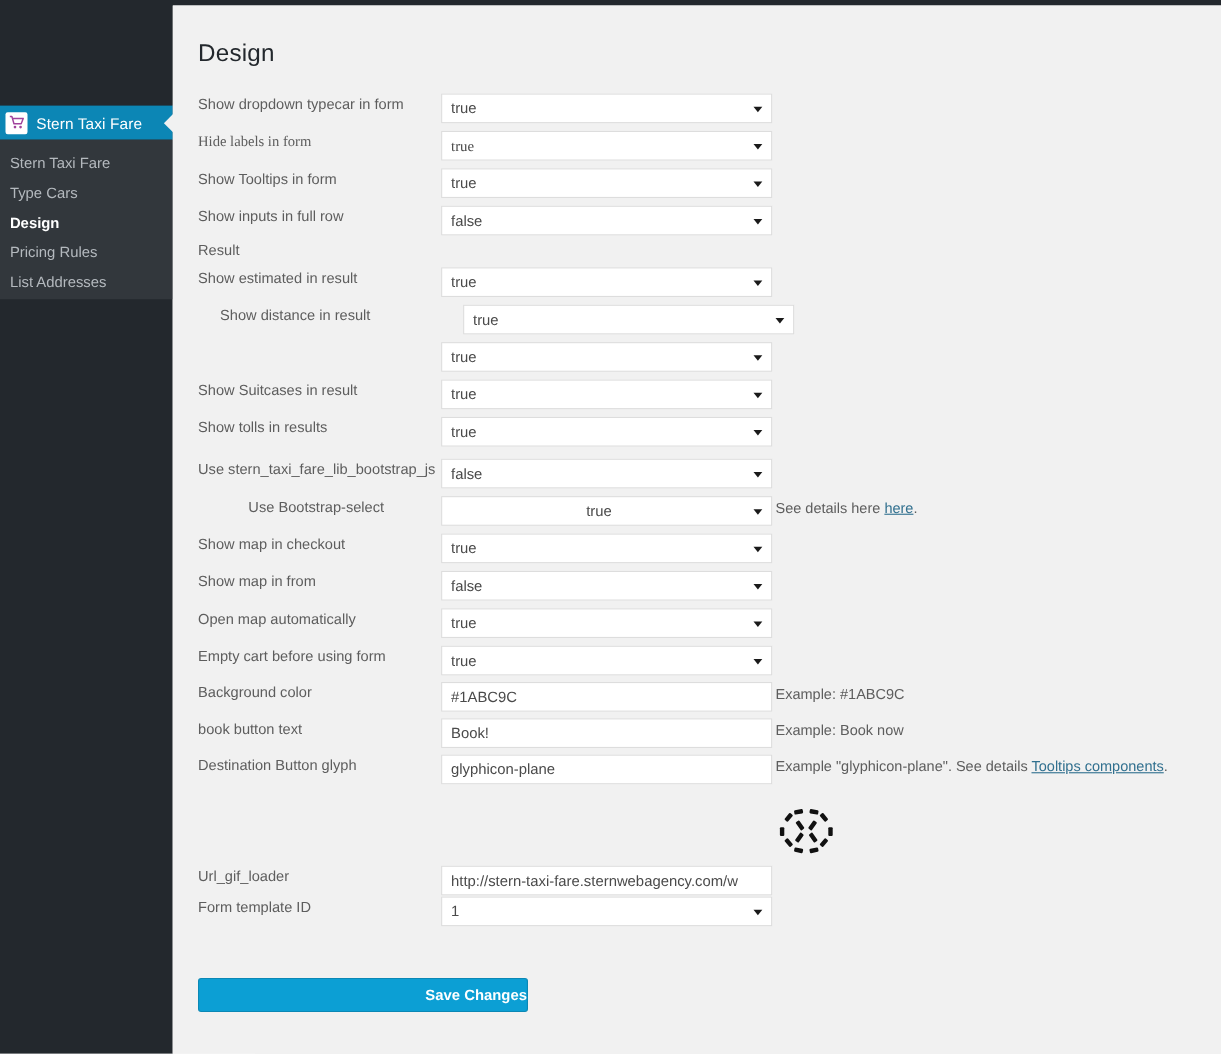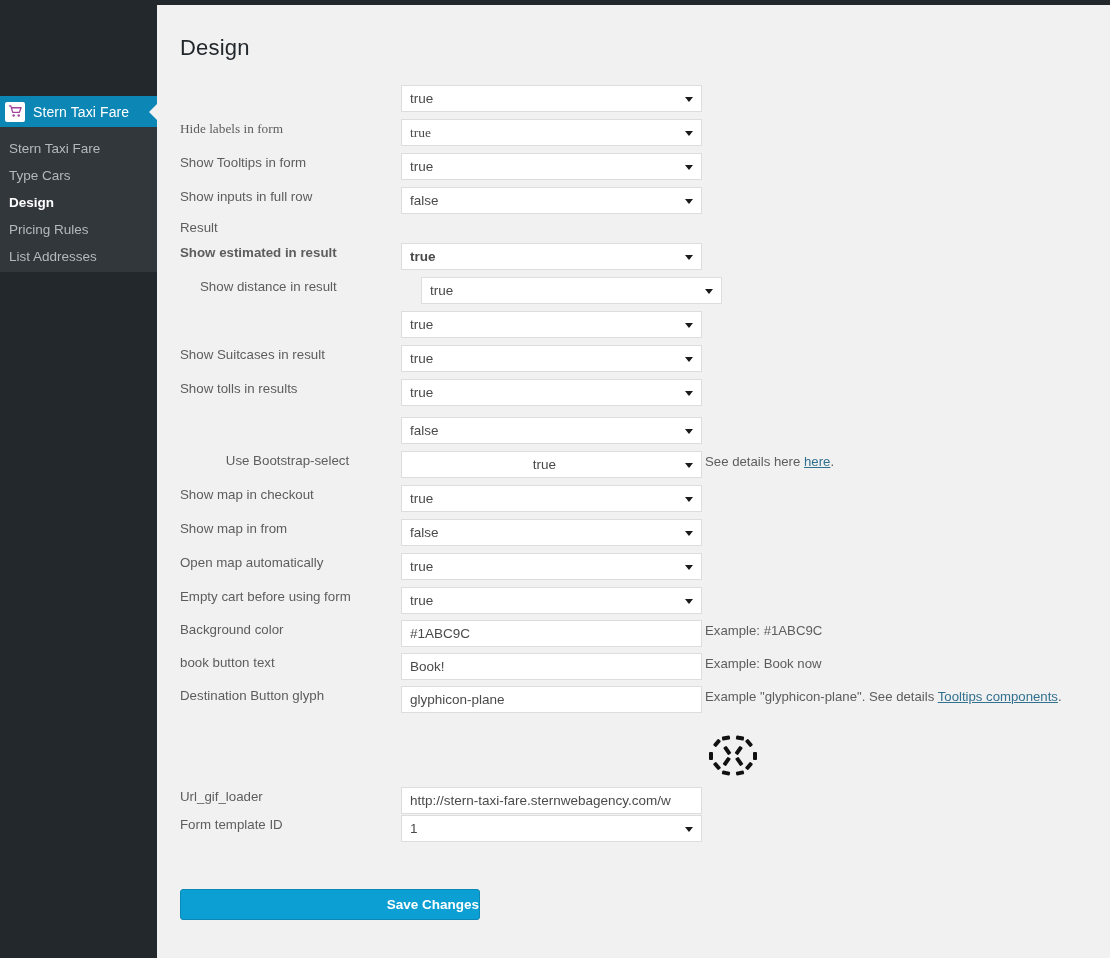--- a/index.html
+++ b/index.html
@@ -211,57 +211,59 @@
         <div class="submenu-item">Pricing Rules</div>
         <div class="submenu-item">List Addresses</div>
       </div>
   </div>
 
   <div class="content">
     <h1 class="page-title">Design</h1>
 
     <div class="form-area" id="form-area">
         <div class="row" style="top: 80px;">
+          <div class="lbl">Show dropdown typecar in form</div>
           <div class="ctrl"><span>true</span><span class="caret"></span></div>
         </div>
         <div class="row" style="top: 114px; font-family: Liberation Serif, serif;">
           <div class="lbl">Hide labels in form</div>
           <div class="ctrl"><span>true</span><span class="caret"></span></div>
         </div>
         <div class="row" style="top: 148px;">
           <div class="lbl">Show Tooltips in form</div>
           <div class="ctrl"><span>true</span><span class="caret"></span></div>
         </div>
         <div class="row" style="top: 182px;">
           <div class="lbl">Show inputs in full row</div>
           <div class="ctrl"><span>false</span><span class="caret"></span></div>
         </div>
         <div class="row section" style="top: 213px;">
           <div class="lbl">Result</div>
         </div>
-        <div class="row" style="top: 238px; font-weight: bold;">
+        <div class="row" style="top: 238px;">
           <div class="lbl">Show estimated in result</div>
           <div class="ctrl"><span>true</span><span class="caret"></span></div>
         </div>
         <div class="row" style="top: 272px; margin-left: 20px;">
           <div class="lbl">Show distance in result</div>
           <div class="ctrl"><span>true</span><span class="caret"></span></div>
         </div>
         <div class="row" style="top: 306px;">
           <div class="ctrl"><span>true</span><span class="caret"></span></div>
         </div>
         <div class="row" style="top: 340px;">
           <div class="lbl">Show Suitcases in result</div>
           <div class="ctrl"><span>true</span><span class="caret"></span></div>
         </div>
         <div class="row" style="top: 374px;">
           <div class="lbl">Show tolls in results</div>
           <div class="ctrl"><span>true</span><span class="caret"></span></div>
         </div>
         <div class="row" style="top: 412px;">
+          <div class="lbl">Use stern_taxi_fare_lib_bootstrap_js</div>
           <div class="ctrl"><span>false</span><span class="caret"></span></div>
         </div>
         <div class="row" style="top: 446px; text-align: center;">
           <div class="lbl">Use Bootstrap-select</div>
           <div class="ctrl"><span>true</span><span class="caret"></span></div>
           <div class="hint"><span>See details here </span><a href="#">here</a><span>.</span></div>
         </div>
         <div class="row" style="top: 480px;">
           <div class="lbl">Show map in checkout</div>
           <div class="ctrl"><span>true</span><span class="caret"></span></div>

